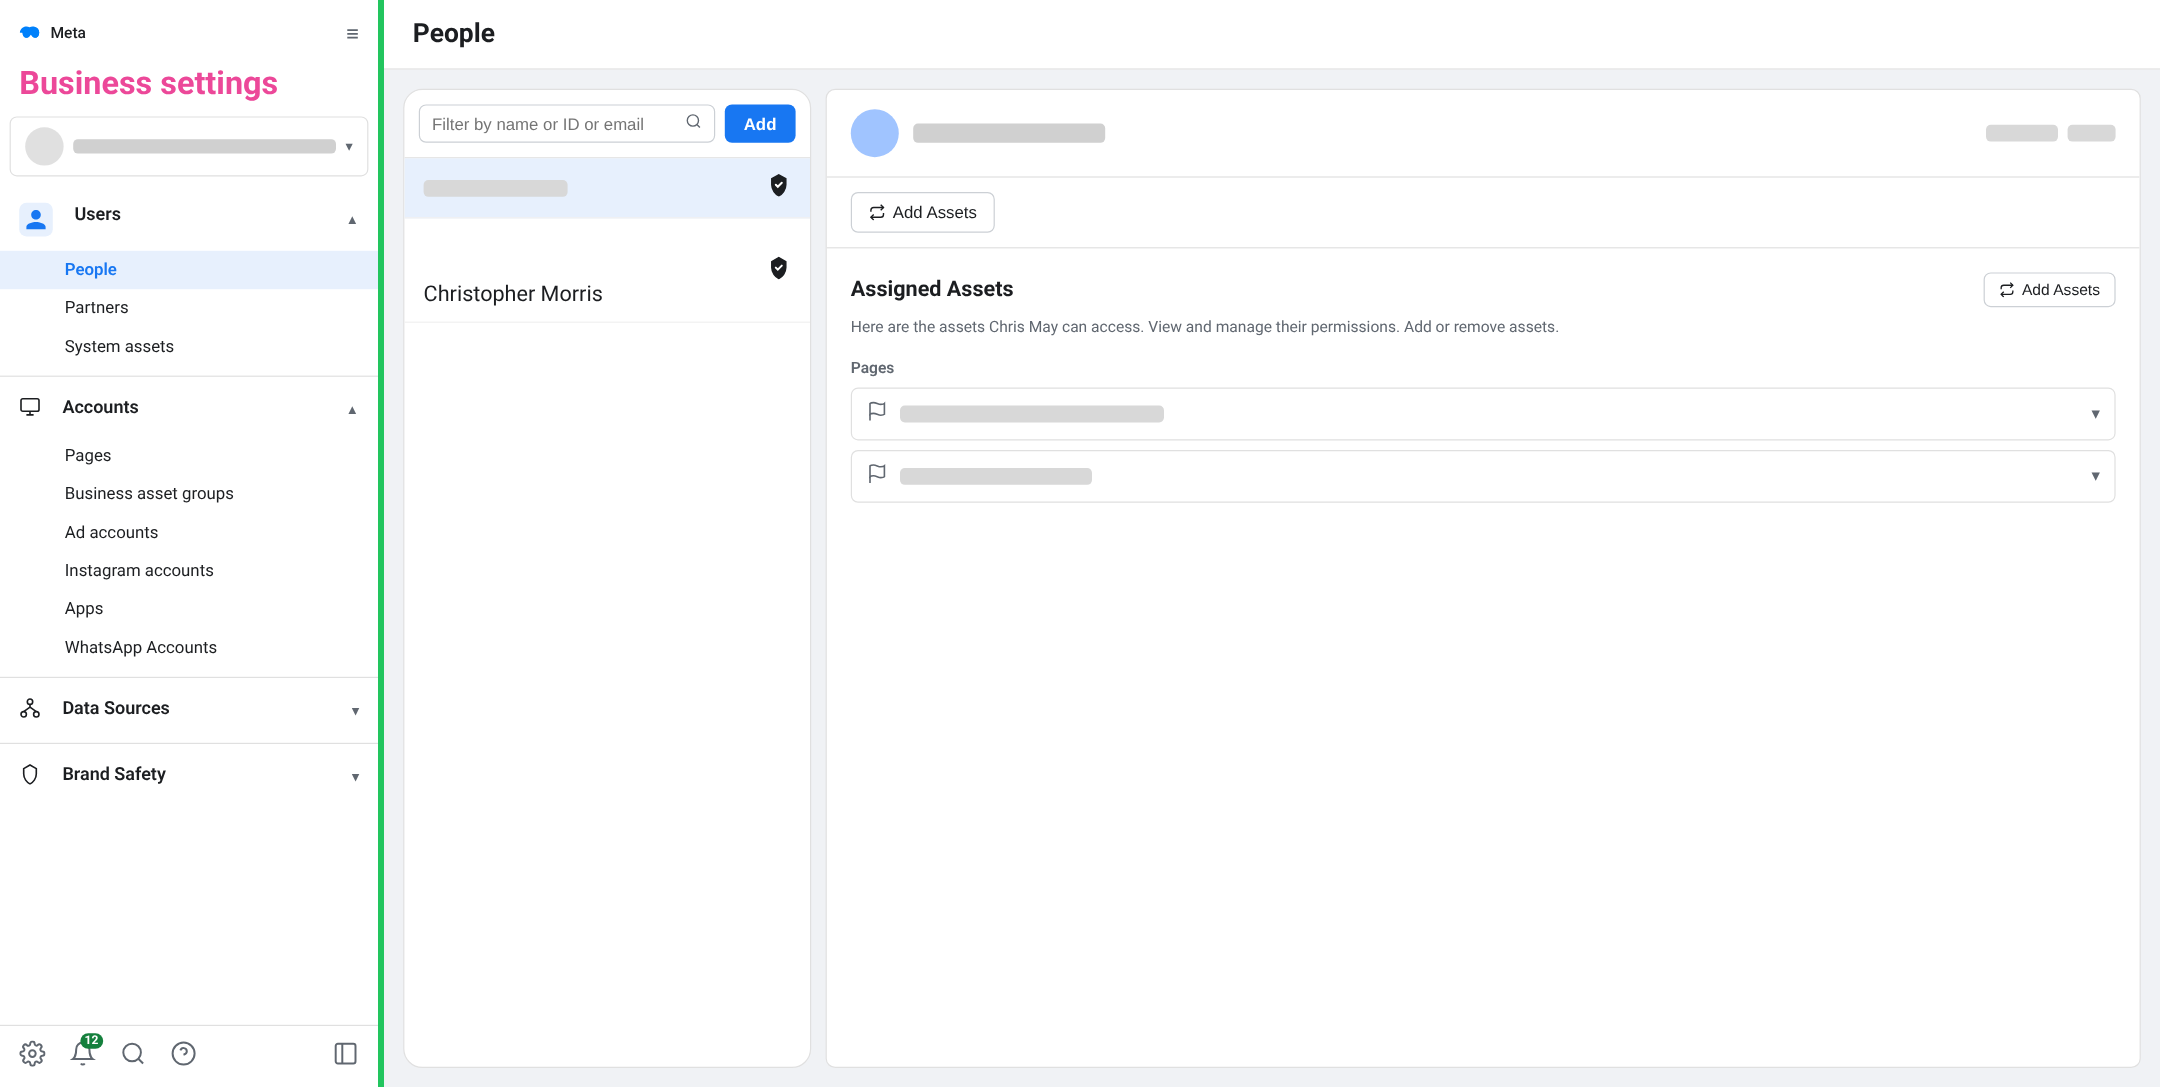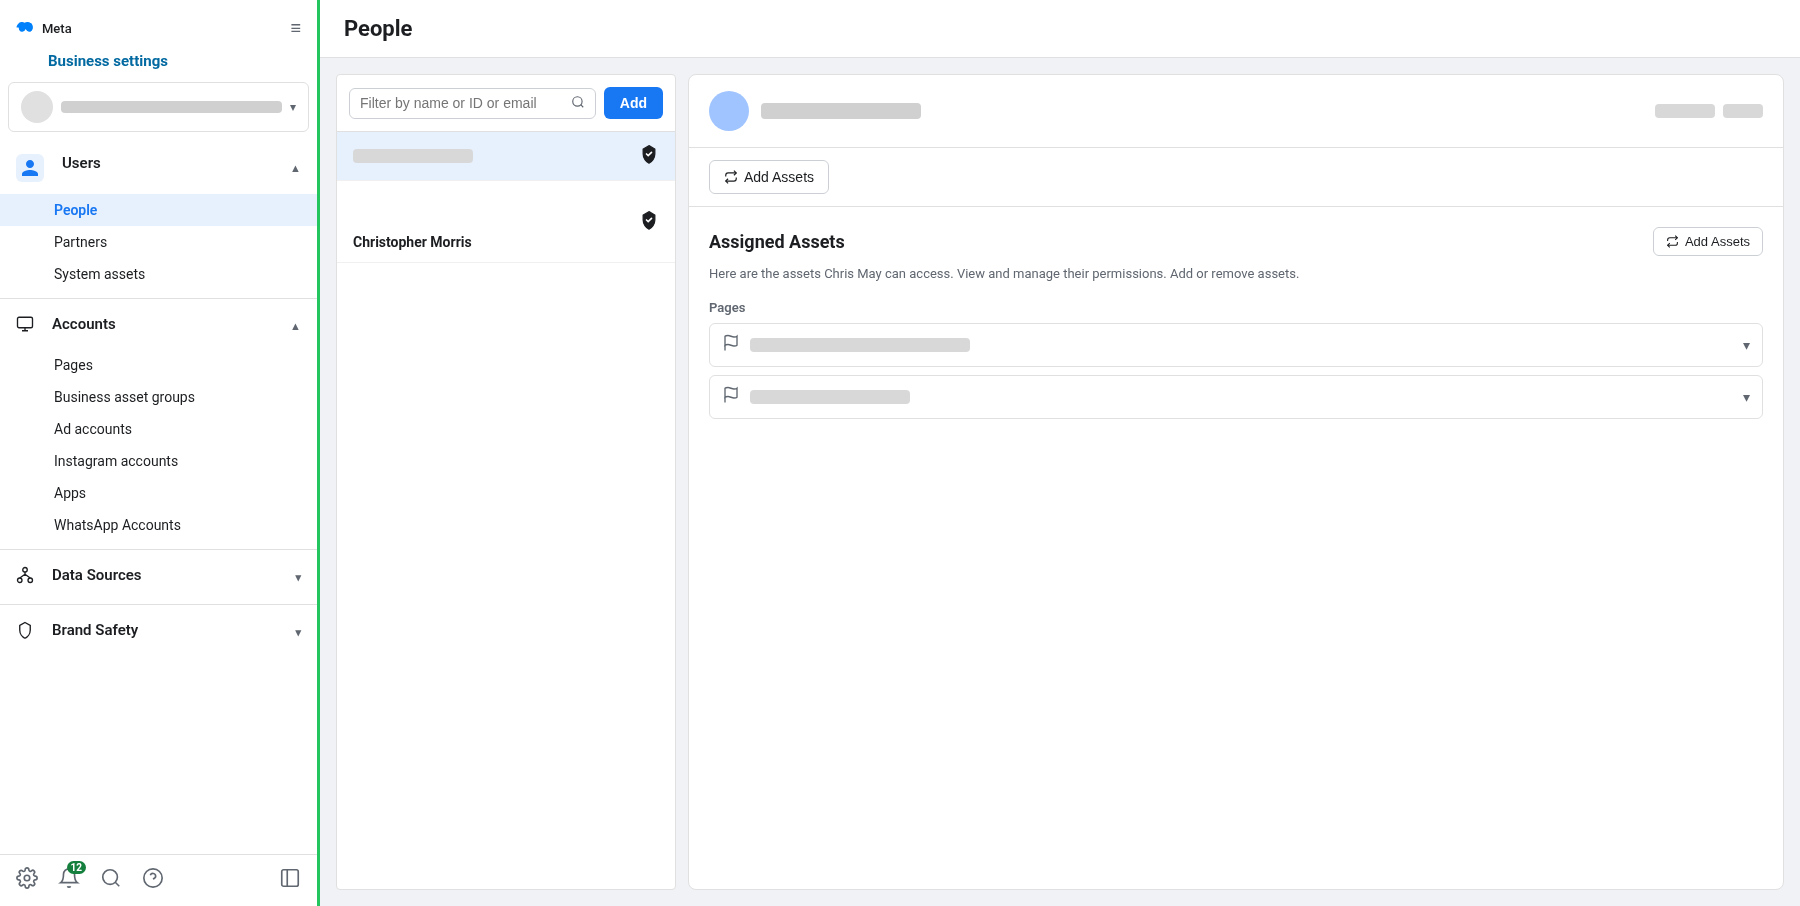--- a/index.html
+++ b/index.html
@@ -3,21 +3,21 @@
   <meta charset="utf-8">
   <style>
     * { box-sizing: border-box; margin: 0; padding: 0; }
     body { font-family: -apple-system, BlinkMacSystemFont, 'Segoe UI', Roboto, Helvetica, Arial, sans-serif; background: #f0f2f5; display: flex; height: 906px; overflow: hidden; font-size: 14px; color: #1c1e21; }
 
     
     .sidebar {
       width: 320px;
       min-width: 320px;
       background: #fff;
-      border-right: 3px solid #22c55e;
+      border-right: 5px solid #22c55e;
       display: flex;
       flex-direction: column;
       height: 100%;
       overflow-y: auto;
     }
     .sidebar-header {
       display: flex;
       align-items: center;
       justify-content: space-between;
       padding: 16px 16px 8px 16px;
@@ -34,25 +34,24 @@
       color: #0081fb;
       font-size: 18px;
       font-weight: bold;
     }
     .hamburger-icon {
       cursor: pointer;
       font-size: 18px;
       color: #606770;
     }
     .business-settings-title {
-      font-size: 15px;
+      font-size: 27px;
       font-weight: 700;
       padding: 4px 16px 12px 16px;
-      color: #0369a1;
-      margin-left: 32px;
+      color: #ec4899;
     }
     .account-selector {
       display: flex;
       align-items: center;
       gap: 8px;
       padding: 8px 12px;
       margin: 0 8px 8px 8px;
       border: 1px solid #e0e0e0;
       border-radius: 6px;
       cursor: pointer;
@@ -181,21 +180,21 @@
       gap: 12px;
       padding: 16px;
       overflow: hidden;
     }
 
     
     .people-panel {
       width: 340px;
       min-width: 340px;
       background: #fff;
-      border-radius: 4px;
+      border-radius: 16px;
       display: flex;
       flex-direction: column;
       overflow: hidden;
       border: 1px solid #e0e0e0;
     }
     .people-search-bar {
       display: flex;
       align-items: center;
       gap: 8px;
       padding: 12px;
@@ -240,22 +239,22 @@
       cursor: pointer;
     }
     .person-item.selected { background: #e7f0fd; }
     .person-name-blur {
       height: 14px;
       width: 120px;
       background: #d8d8d8;
       border-radius: 4px;
     }
     .person-name {
-      font-size: 14px;
-      font-weight: 700;
+      font-size: 18px;
+      font-weight: 400;
       margin-top: 41px;
     }
     .shield-icon {
       color: #1c1e21;
       font-size: 18px;
     }
 
     
     .assets-panel {
       flex: 1;

